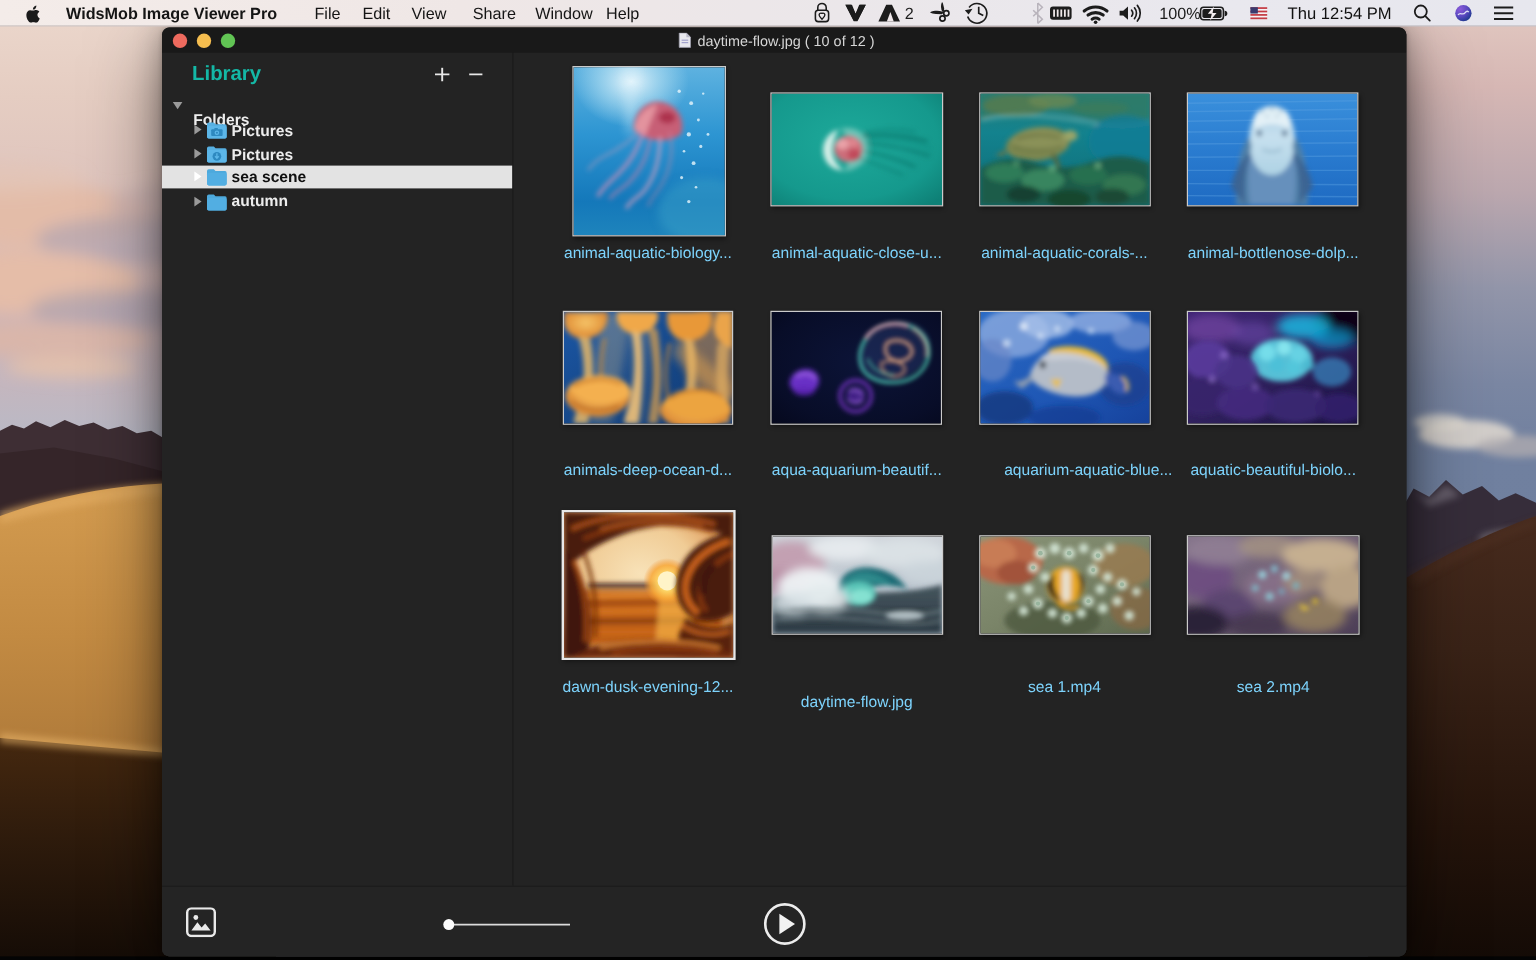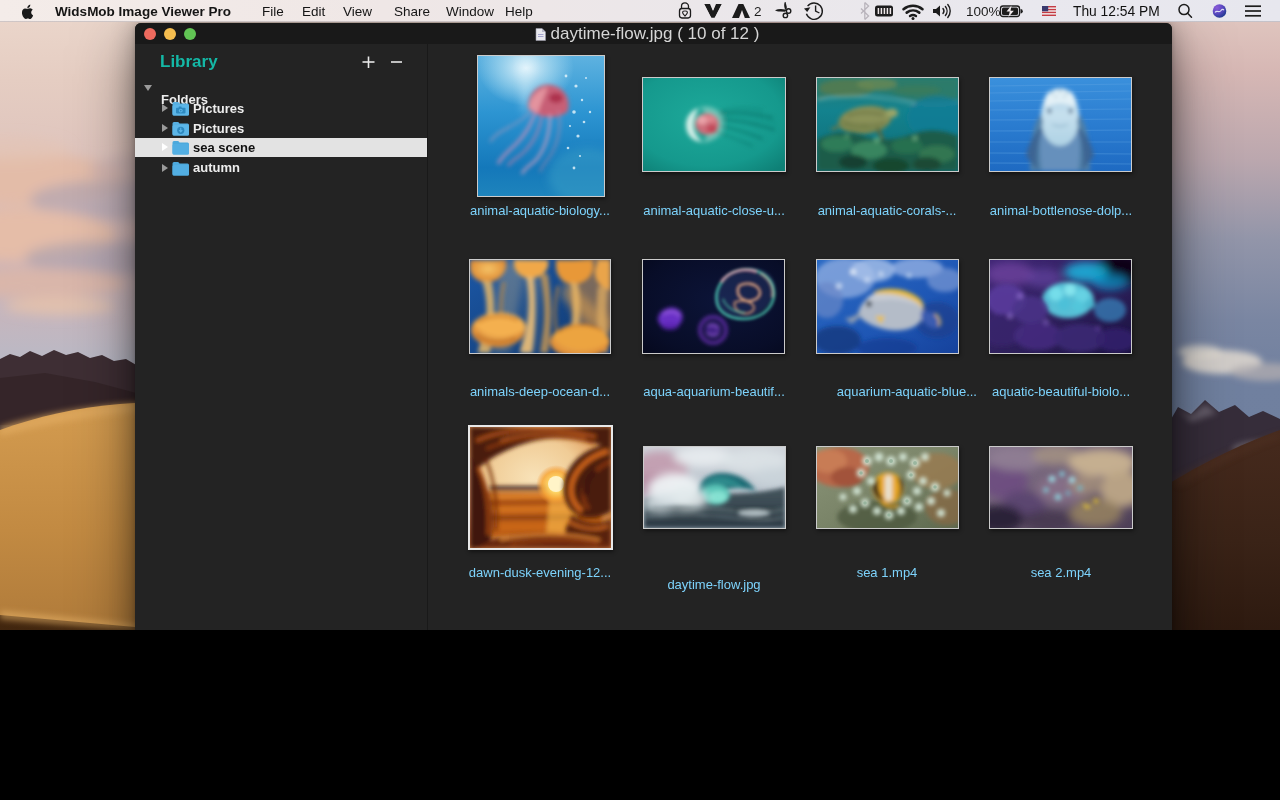--- a/index.html
+++ b/index.html
@@ -1,34 +1,34 @@
 <!DOCTYPE html>
 <html><head>
 <meta charset="utf-8">
 <style>
   * { margin:0; padding:0; box-sizing:border-box; }
   html,body { width:1280px; height:800px; overflow:hidden; background:#000;
     font-family:"Liberation Sans", sans-serif; }
-  #stage { position:absolute; left:0; top:0; width:1280px; height:630px; overflow:hidden; }
+  #stage { position:absolute; left:0; top:0; width:1280px; height:800px; overflow:hidden; }
   #wall { position:absolute; left:0; top:0; }
   
   #menubar { position:absolute; left:0; top:0; width:1280px; height:22px;
     background:linear-gradient(90deg,#f4ece9 0%,#efe7e6 30%,#ebe7ea 55%,#e9e8ee 80%,#e7e7ee 100%);
     z-index:30; border-bottom:1px solid rgba(110,100,108,0.28); }
   .mtx { position:absolute; top:0; height:22px; line-height:23px; font-size:13.5px; color:#151515; white-space:nowrap; }
   .mbold { font-weight:bold; }
   
   #win { position:absolute; left:135px; top:23px; width:1037px; height:774px;
     background:#232323; border-radius:6px; z-index:20;
     box-shadow:0 22px 60px rgba(0,0,0,0.5), 0 0 24px rgba(0,0,0,0.3), 0 1px 4px rgba(0,0,0,0.2); }
   #titlebar { position:absolute; left:0; top:0; width:100%; height:21px;
     background:#191919; border-radius:6px 6px 0 0; }
   .tl { position:absolute; top:4.5px; width:12px; height:12px; border-radius:50%; }
   #title { position:absolute; left:0; top:0; width:100%; height:21px; text-align:center; padding-right:13px;
-    font-size:17px; line-height:22px; color:#d6d6d6; }
+    font-size:12px; line-height:22px; color:#d6d6d6; }
   
   #sidebar { position:absolute; left:0; top:21px; width:292px; bottom:59px; background:#232323; }
   #vsep { position:absolute; left:292px; top:21px; width:1px; bottom:59px; background:#191919; }
   .libhdr { position:absolute; left:25px; top:8px; font-size:17px; font-weight:bold; color:#14b8a6; }
   .row { position:absolute; left:0; width:292px; height:20px; font-size:13px; font-weight:600;
     color:#ededed; line-height:20px; }
   .rowhl { background:#e3e3e3; color:#101010; }
   .tri { position:absolute; width:0; height:0; }
   .trir { border-left:6px solid #9a9a9a; border-top:4.5px solid transparent; border-bottom:4.5px solid transparent; }
   .trid { border-top:6px solid #9a9a9a; border-left:4.5px solid transparent; border-right:4.5px solid transparent; }

